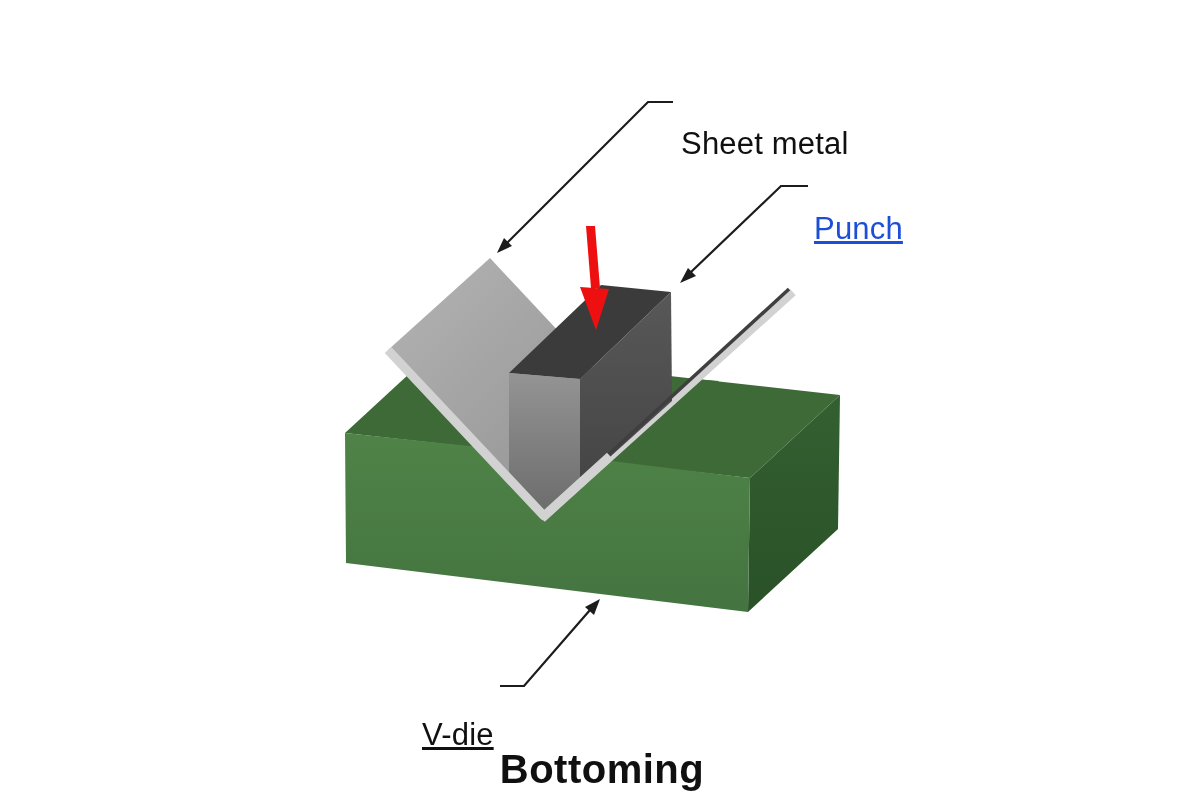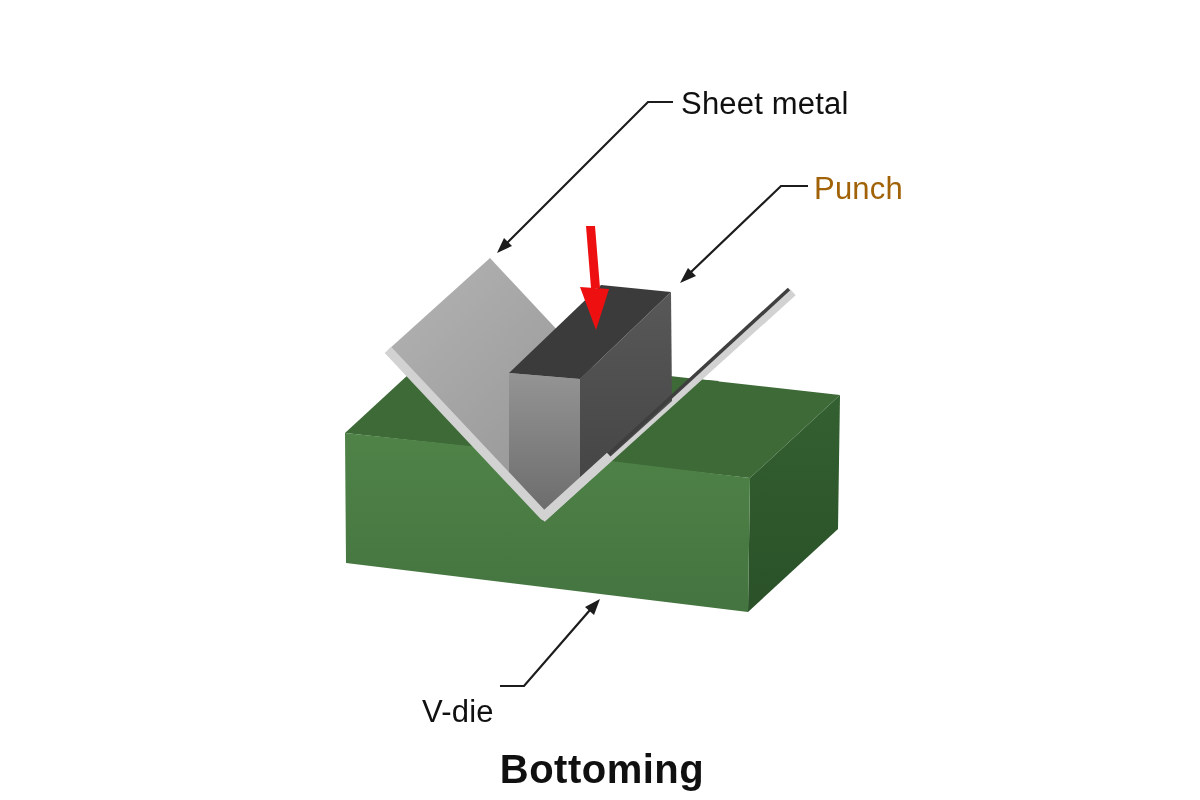--- a/index.html
+++ b/index.html
@@ -14,24 +14,25 @@
     position: absolute;
     left: 0; top: 0;
     width: 1200px; height: 800px;
   }
   .callout-label {
     position: absolute;
     font-size: 31px;
     line-height: 1;
     letter-spacing: 0.2px;
     white-space: nowrap;
+    margin-top: 40px;
   }
   #label-sheet-metal { left: 681px; top: 88px; }
   #label-punch       { left: 814px; top: 173px; }
-  #label-v-die       { left: 422px; top: 696px; }
+  #label-v-die       { left: 422px; top: 679px; text-decoration: underline; }
   #figure-title {
     position: absolute;
     left: 0; top: 749px;
     width: 1180px;
     text-align: center;
     font-size: 40px;
     font-weight: bold;
     line-height: 1;
     letter-spacing: 0.5px;
   }
@@ -98,19 +99,19 @@
       <polygon points="497,253 512,246 504,238" stroke="none" fill="#1c1c1c"></polygon>
       <path d="M 808,186 L 781,186 L 691,272" stroke="#1c1c1c"></path>
       <polygon points="680,283 696,276 688,268" stroke="none" fill="#1c1c1c"></polygon>
       <path d="M 500,686 L 524,686 L 590,610" stroke="#1c1c1c"></path>
       <polygon points="600,599 594,615 585,607" stroke="none" fill="#1c1c1c"></polygon>
     </g>
   </svg>
 
   <div id="label-sheet-metal" class="callout-label" style="color: rgb(16, 16, 16);">Sheet metal</div>
 
-  <div id="label-punch" class="callout-label" style="color: #a16207;">Punch</div>
+  <div id="label-punch" class="callout-label" style="color: #1d4ed8; text-decoration: underline;">Punch</div>
 
   <div id="label-v-die" class="callout-label" style="color: rgb(16, 16, 16);">V-die</div>
 
   <div id="figure-title" style="color: rgb(16, 16, 16); padding-left: 12px;">Bottoming</div>
 
 </div>
 
 </body></html>

